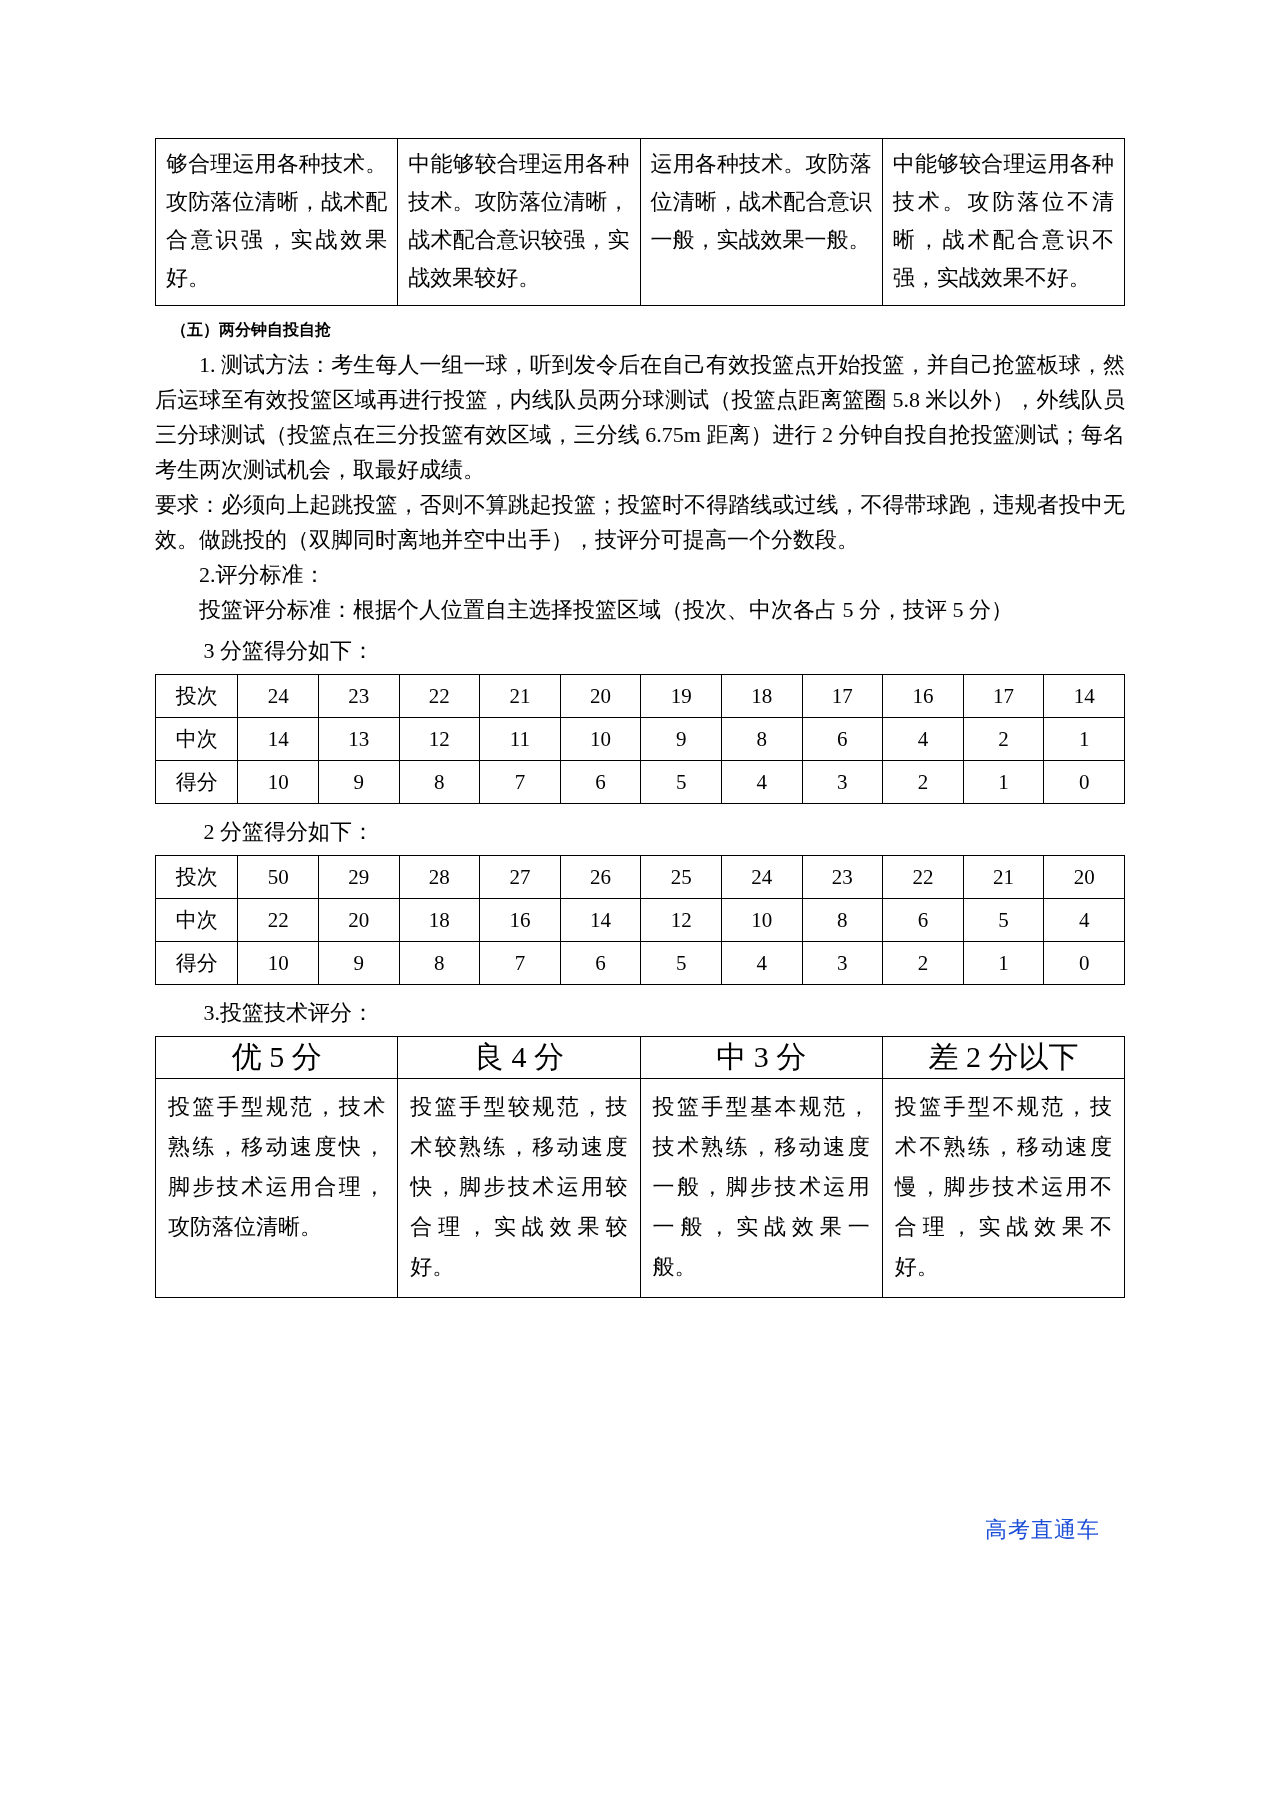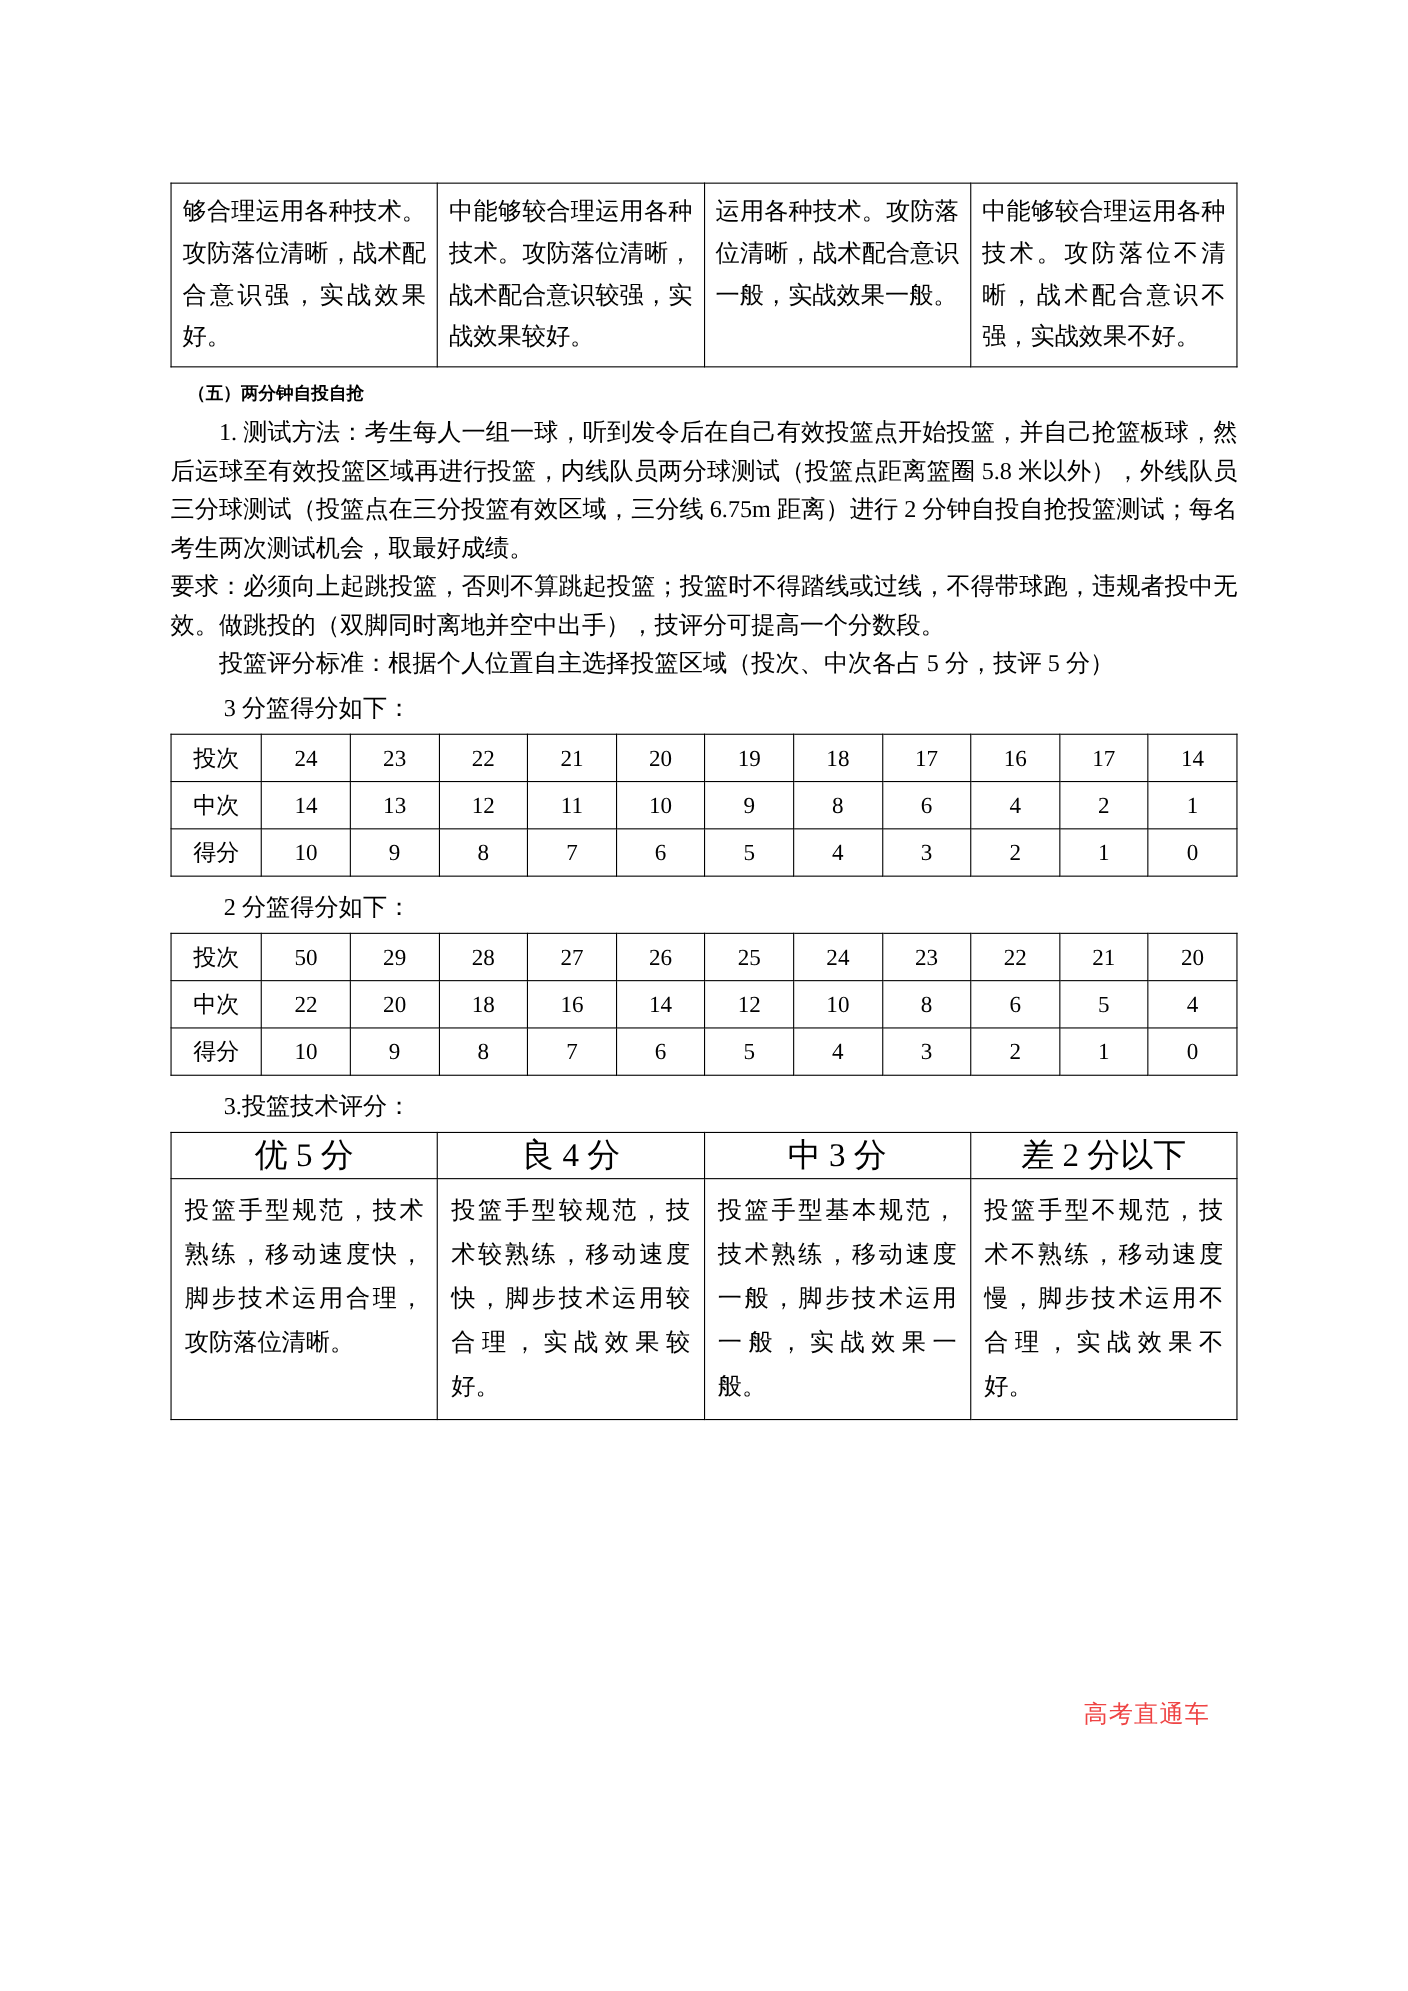--- a/index.html
+++ b/index.html
@@ -5,21 +5,20 @@
   * { box-sizing: border-box; margin: 0; padding: 0; }
   html,body { background:#fff; }
   .page {
     position: relative;
     width: 1280px;
     height: 1604px;
     background: #ffffff;
     font-family: "Liberation Serif", "DejaVu Serif", serif;
     color: #000;
     overflow: hidden;
-    margin-top: 28px;
   }
   .content {
     position: absolute;
     left: 155px;
     top: 138px;
     width: 970px;
   }
   table { border-collapse: collapse; width: 100%; table-layout: fixed; }
   td { border: 1px solid #000; }
 
@@ -74,21 +73,21 @@
     font-size: 22px;
     line-height: 40px;
     text-align: justify;
   }
 
   .watermark {
     position: absolute;
     left: 985px;
     top: 1515px;
     font-size: 22px;
-    color: #ef4444;
+    color: #1d4ed8;
     font-family: Liberation Serif, serif;
     letter-spacing: 1px;
   }
 </style>
 </head>
 <body>
 
 <div class="page">
   <div class="content">
 
@@ -100,20 +99,21 @@
         <td>运用各种技术。攻防落位清晰，战术配合意识一般，实战效果一般。</td>
         <td>中能够较合理运用各种技术。攻防落位不清晰，战术配合意识不强，实战效果不好。</td>
       </tr>
     </tbody>
       </table>
 
     <h3 class="heading">（五）两分钟自投自抢</h3>
 
     <p class="para indent">1. 测试方法：考生每人一组一球，听到发令后在自己有效投篮点开始投篮，并自己抢篮板球，然后运球至有效投篮区域再进行投篮，内线队员两分球测试（投篮点距离篮圈 5.8 米以外），外线队员三分球测试（投篮点在三分投篮有效区域，三分线 6.75m 距离）进行 2 分钟自投自抢投篮测试；每名考生两次测试机会，取最好成绩。</p>
     <p class="para">要求：必须向上起跳投篮，否则不算跳起投篮；投篮时不得踏线或过线，不得带球跑，违规者投中无效。做跳投的（双脚同时离地并空中出手），技评分可提高一个分数段。</p>
+    <p class="para indent">2.评分标准：</p>
     <p class="para indent">投篮评分标准：根据个人位置自主选择投篮区域（投次、中次各占 5 分，技评 5 分）</p>
 
     <p class="caption">3 分篮得分如下：</p>
 
     <table class="score-table">
       <tbody>
           <tr>
         <td class="lbl">投次</td>
         <td>24</td>
         <td>23</td>

